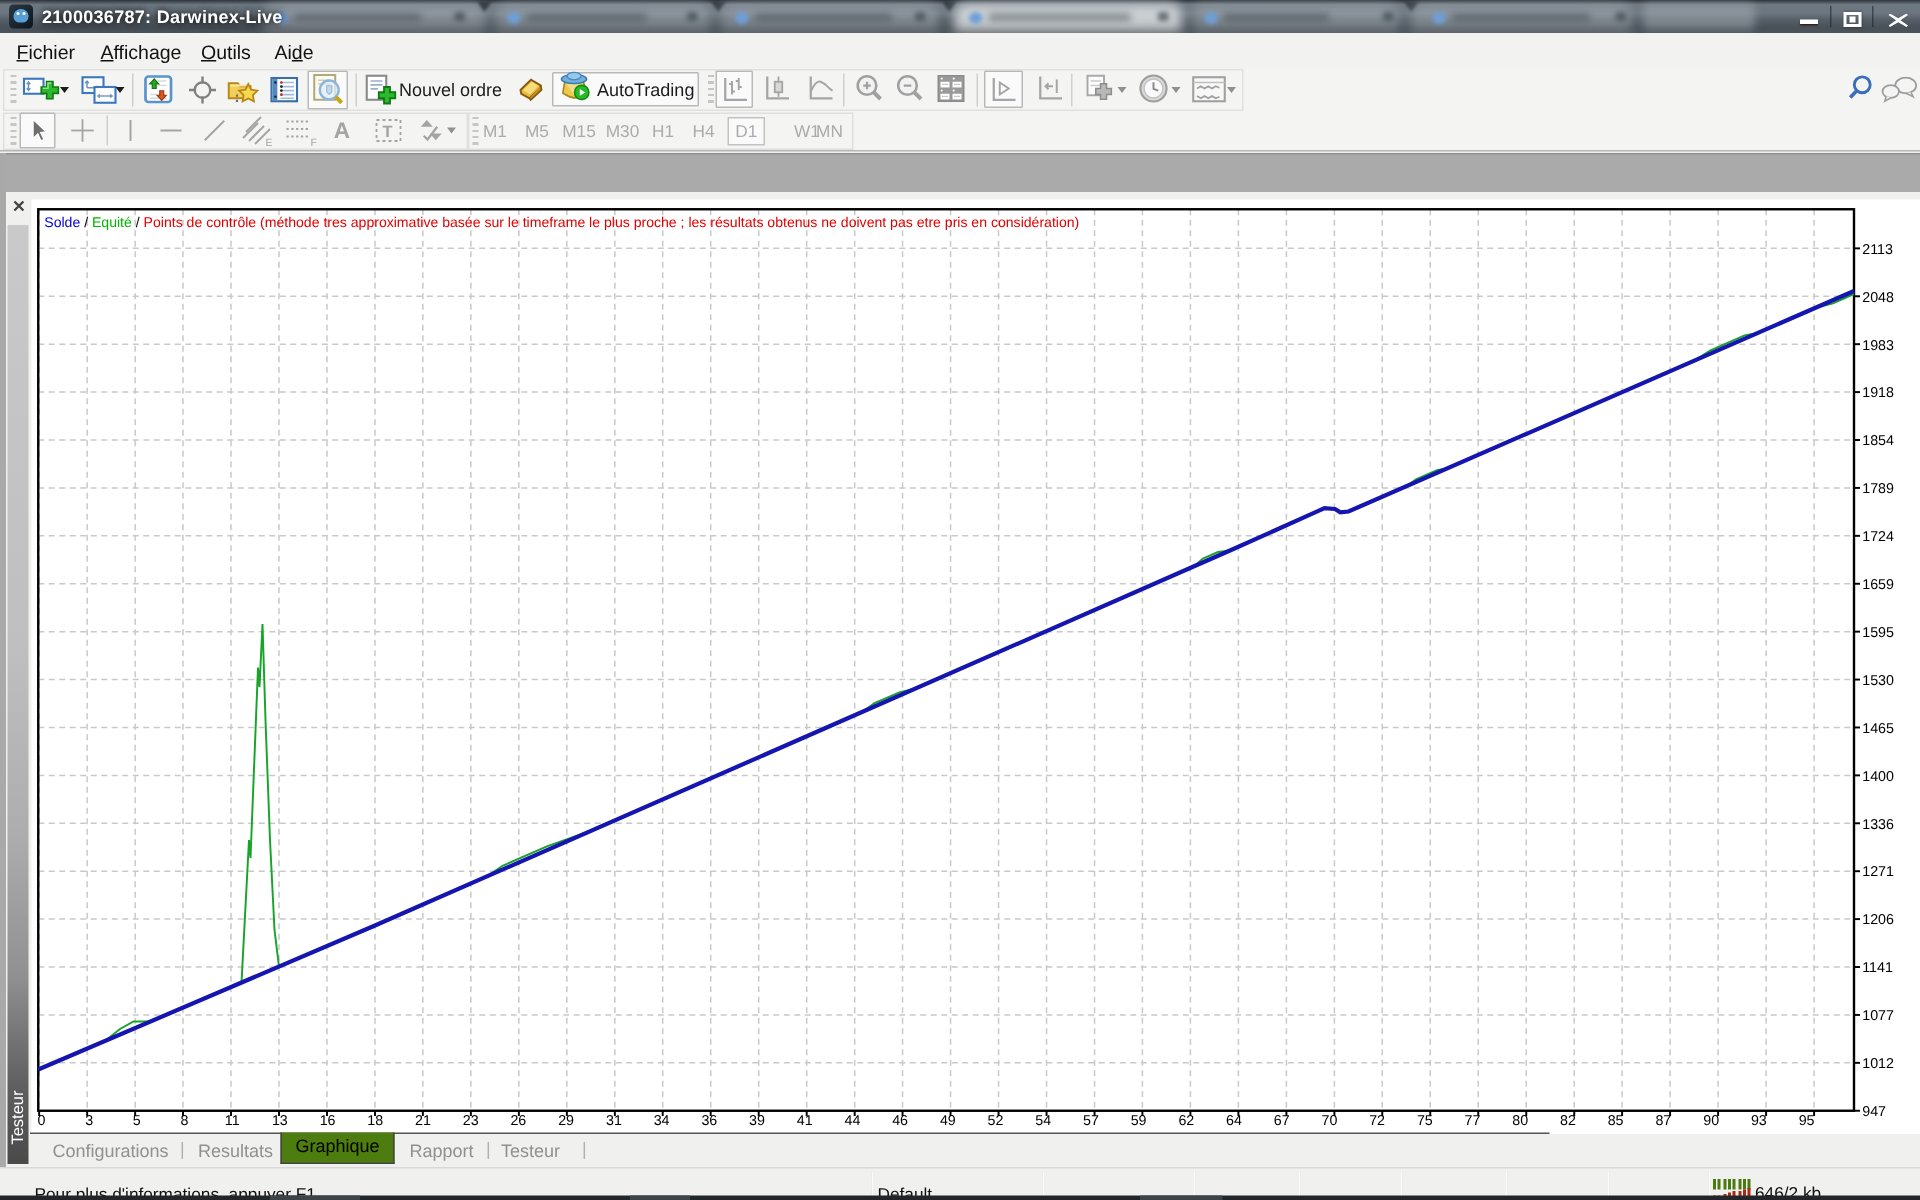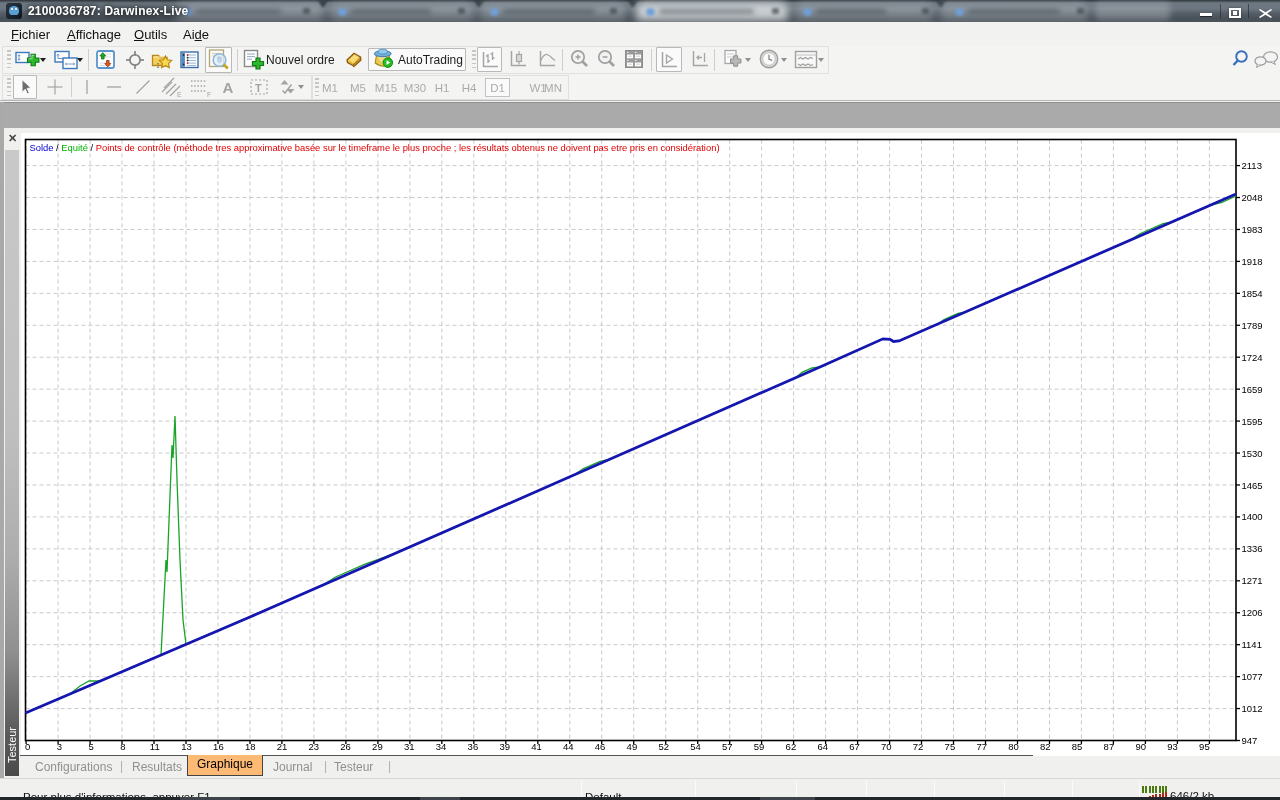--- a/index.html
+++ b/index.html
@@ -51,21 +51,21 @@
 #tclose { position:absolute; left:4px; top:5px; width:13px; height:13px; color:#444; font-size:11px; line-height:11px; font-weight:600; }
 #tstrip { position:absolute; left:1px; top:22px; width:14px; height:626px;
   background:linear-gradient(#c9c9c9 0%, #bfbfbf 45%, #adadad 65%, #909090 80%, #5e5e5e 92%, #4a4a4a 100%); }
 #tstrip span { position:absolute; top:589px; left:-18px; width:50px; color:#fff; font-size:11px;
   transform:rotate(-90deg); transform-origin:center; display:block; text-align:center; white-space:nowrap; }
 
 
 #tabbar { position:absolute; left:20px; top:755px; width:1013px; height:23px; background:#f0f0ef; border-top:1.5px solid #555; font-size:12px; }
 #tabbar .t { position:absolute; top:4px; color:#909090; }
 #tabbar .tp { position:absolute; top:3px; color:#b0b0b0; }
-#gtab { position:absolute; left:167px; top:-1.5px; width:76px; height:21px; background:#fdba74;
+#gtab { position:absolute; left:167px; top:-1.5px; width:76px; height:21px; background:#4d7c0f;
   border:1.5px solid #444; border-top:none; text-align:center; color:#000; line-height:19px; }
 
 
 #statusbar { position:absolute; left:0; top:778px; width:1280px; height:22px; background:#f0f0ef; border-top:1px solid #d8d8d8; font-size:11.5px; color:#111; overflow:hidden; }
 .ssep { position:absolute; top:2px; width:1px; height:18px; background:#c9c9c9; border-right:1px solid #fbfbfb; }
 #bottomedge { position:absolute; left:0; top:797px; width:1280px; height:3px; background:#22262a; }
 #bottomedge i { position:absolute; top:0; height:3px; background:#3c434a; }
 </style></head>
 <body>
 <div id="page">
@@ -648,21 +648,21 @@
 <polyline points="5.5,585.0 50.0,566.0 60.0,558.0 69.0,553.0 81.0,553.0 86.0,551.0 90.0,548.9 141.0,527.1 146.0,432.0 147.0,444.0 152.0,317.0 153.0,330.0 155.0,288.0 157.0,352.0 160.0,432.0 163.0,492.0 166.0,516.4 305.0,456.1 315.0,449.2 345.0,436.1 375.0,425.4 555.0,346.5 563.0,340.8 580.0,333.4 590.0,331.2 776.0,249.5 782.0,244.4 792.0,240.0 800.0,239.0 863.0,210.8 870.0,211.3 873.5,213.5 879.0,213.0 918.0,196.0 924.0,191.6 938.0,185.5 945.0,184.2 1110.0,112.2 1120.0,105.7 1143.0,95.6 1152.0,93.9 1190.0,77.3 1202.0,74.3 1216.0,68.0" fill="none" stroke="#18a428" stroke-width="1.3"></polyline>
 <polyline points="5.5,585.0 230.0,489.0 530.0,357.5 800.0,239.0 863.0,210.8 870.0,211.3 873.5,213.5 879.0,213.0 1216.0,66.0" fill="none" stroke="#1515b0" stroke-width="2.8"></polyline>
 <text x="9.5" y="23" font-family="Liberation Sans, sans-serif" font-size="9.4"><tspan fill="#0000d2">Solde</tspan><tspan fill="#000"> / </tspan><tspan fill="#00b400">Equité</tspan><tspan fill="#000"> / </tspan><tspan fill="#e00000">Points de contrôle (méthode tres approximative basée sur le timeframe le plus proche ; les résultats obtenus ne doivent pas etre pris en considération)</tspan></text>
 </svg>
 
   <div id="tabbar">
     <div class="t" style="left:15px">Configurations</div>
     <div class="tp" style="left:100px">|</div>
     <div class="t" style="left:112px">Resultats</div>
     <div id="gtab">Graphique</div>
-    <div class="t" style="left:253px">Journal</div>
+    <div class="t" style="left:253px">Rapport</div>
     <div class="tp" style="left:304px">|</div>
     <div class="t" style="left:314px">Testeur</div>
     <div class="tp" style="left:368px">|</div>
   </div>
 
   <div id="statusbar">
     <div class="ssep" style="left:581px"></div>
       <div class="ssep" style="left:695px"></div>
       <div class="ssep" style="left:796px"></div>
       <div class="ssep" style="left:866px"></div>

